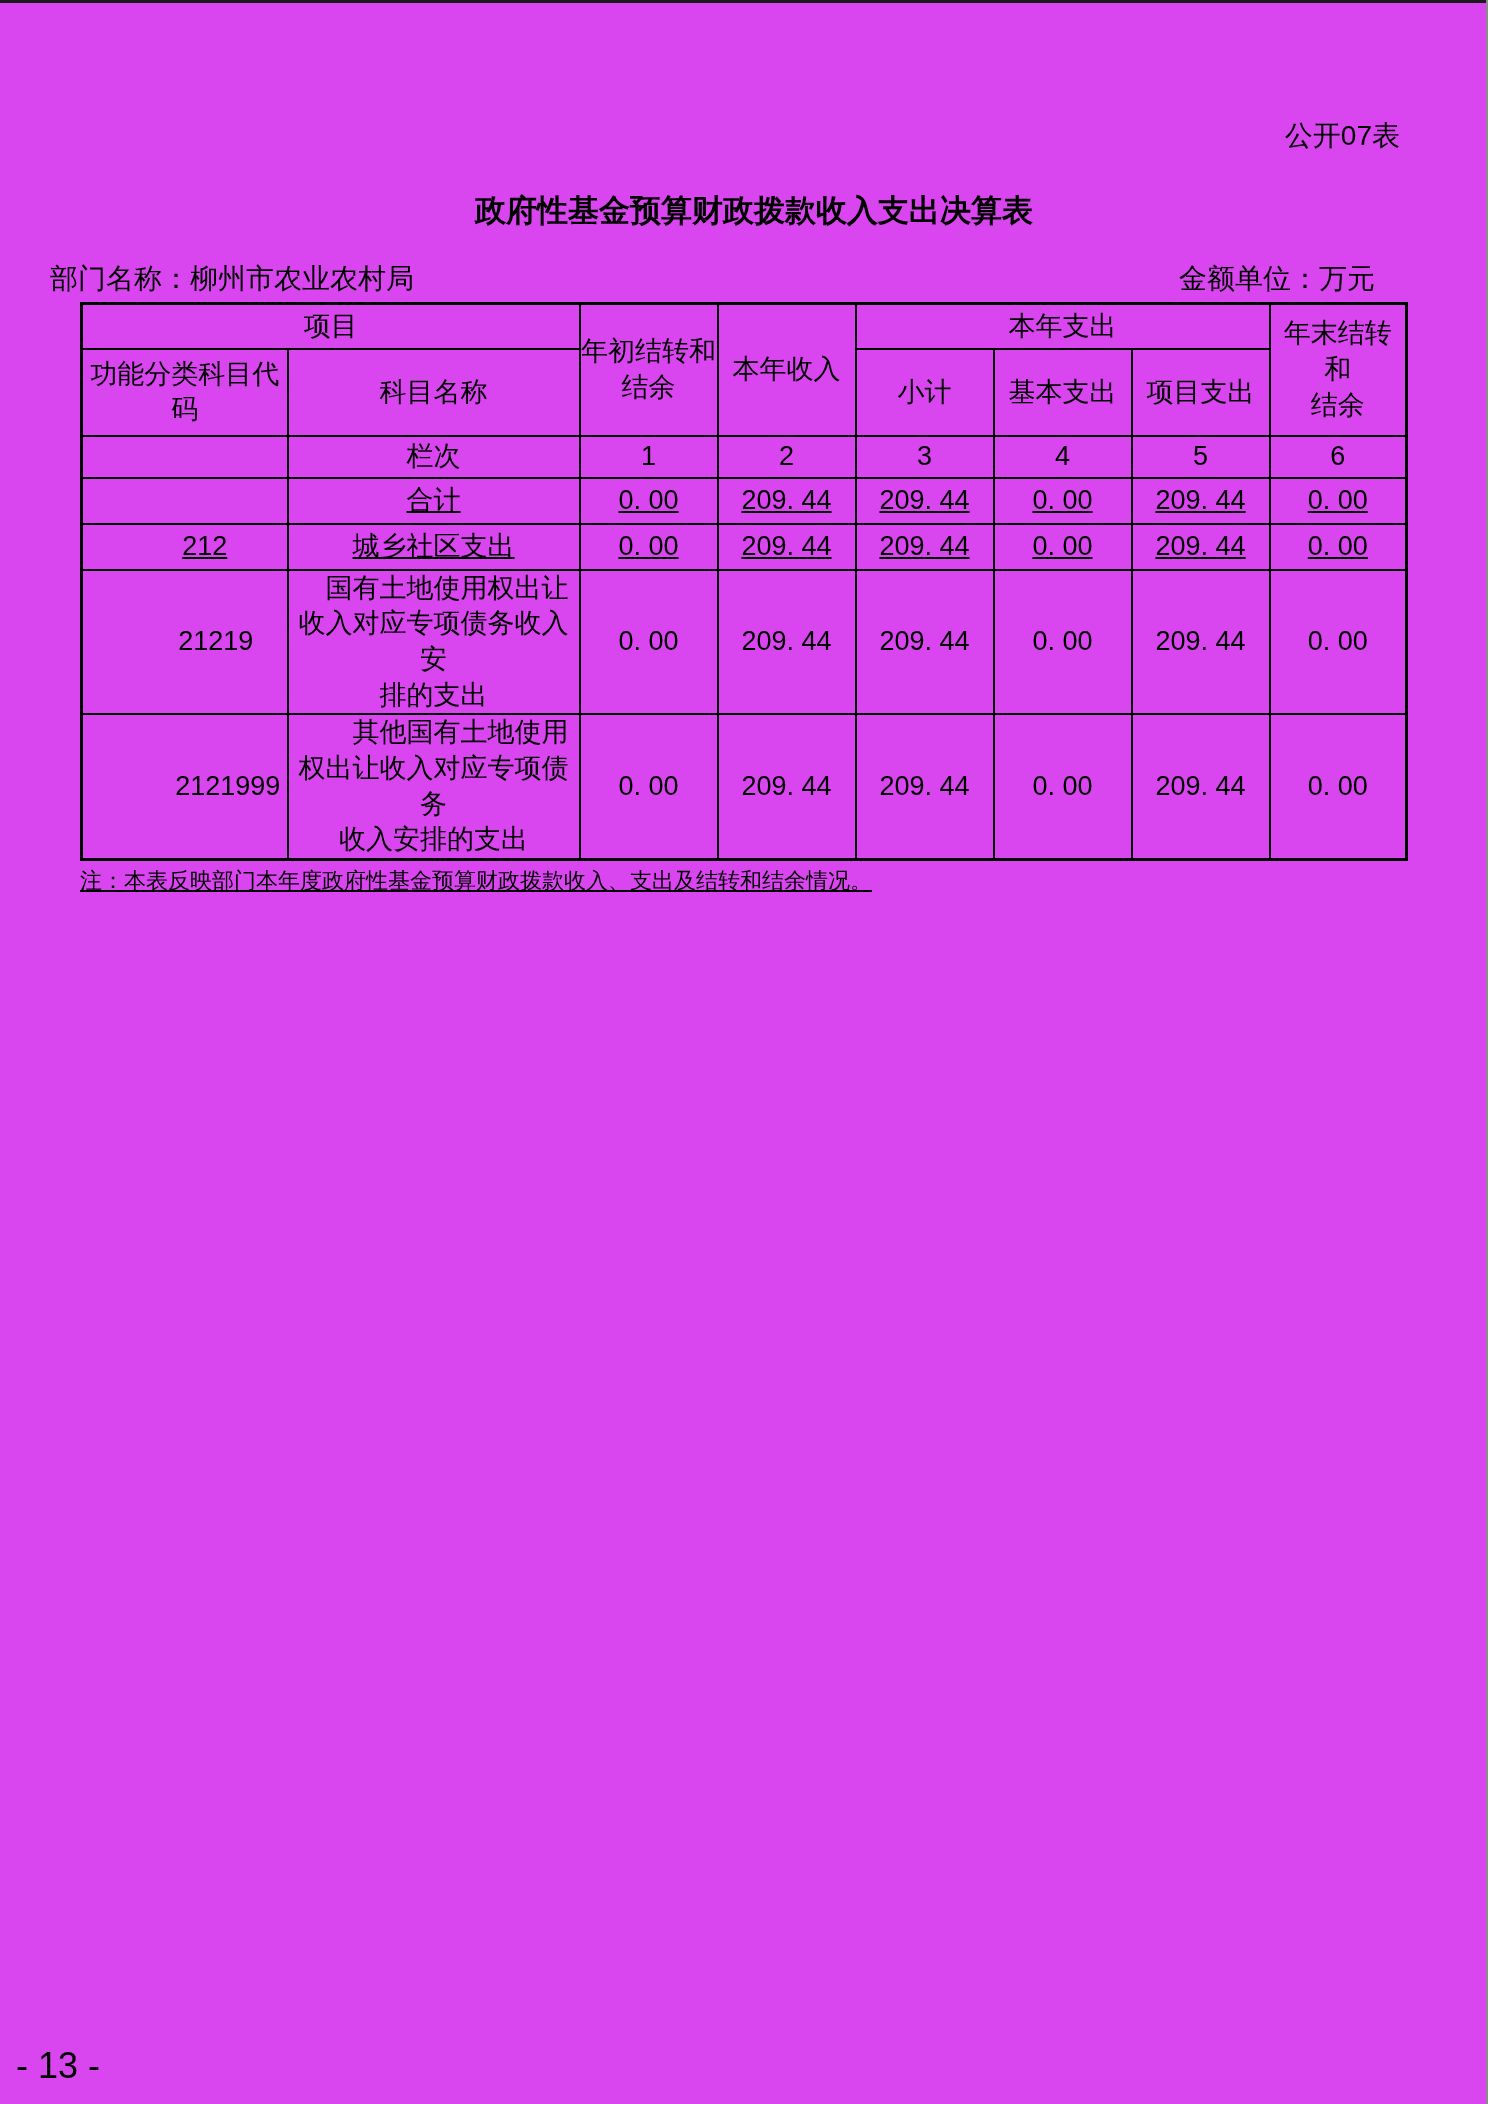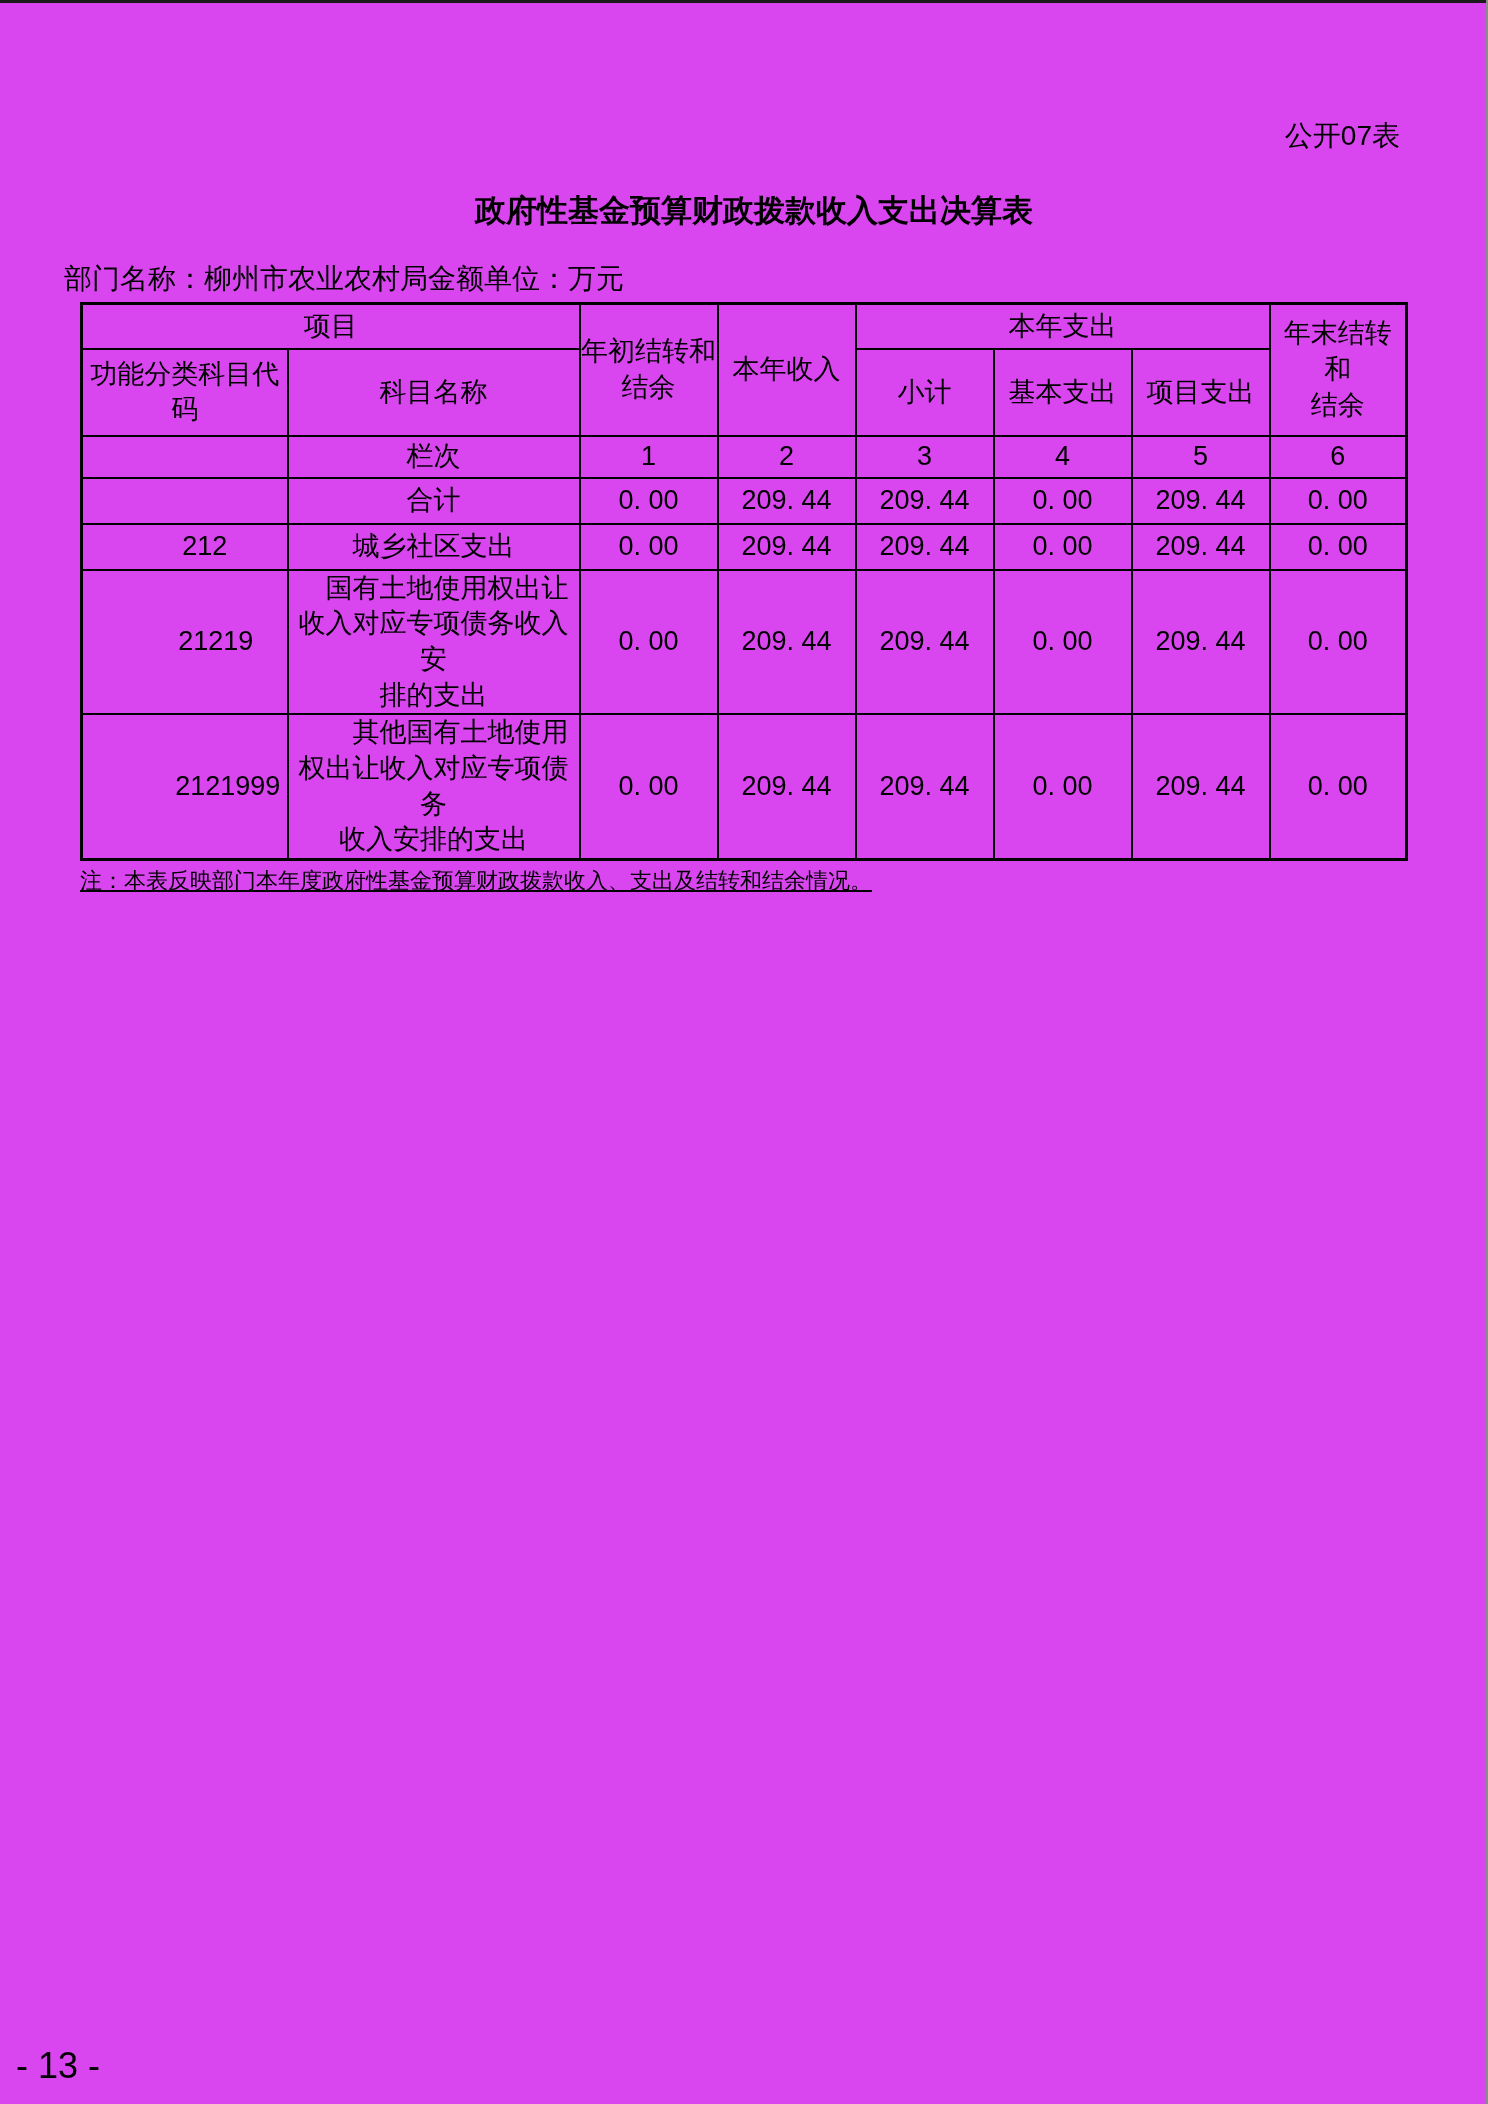--- a/index.html
+++ b/index.html
@@ -18,22 +18,22 @@
   .doc-label-row {
     padding-top:119px; padding-right:88px;
     text-align:right; font-size:28px; line-height:1.2;
   }
   .title {
     margin:40px 0 0 0;
     text-align:center;
     font-size:31px; font-weight:bold; line-height:1.15;padding-left:20px;
   }
   .meta-row {
-    display:flex; 
-    width:1325px; margin:34px 0 0 64px;
+    display:flex; justify-content:space-between;
+    width:1325px; margin:34px 0 0 50px;
     font-size:28px; line-height:1.2;
   }
 
   table.budget {
     margin:6px 0 0 80px;
     width:1325px;
     table-layout:fixed;
     border-collapse:collapse;
     border:3px solid #000000;
     font-size:27px;
@@ -42,21 +42,21 @@
     border:2px solid #000000;
     vertical-align:middle;
     text-align:center;
     padding:0;
     line-height:1.32;
     overflow:hidden;
   }
   tr.r-head1 td { height:43px; }
   tr.r-head2 td { height:85px; }
   tr.r-index td { height:40px; }
-  tr.r-data td  { height:44px; }
+  tr.r-data td  { height:44px;text-decoration:underline; }
   tr.r-tall td  { height:112px; }
 
   td.pre { white-space:pre-line; }
   td.name-left { text-align:left; padding-left:8px; padding-right:4px;border-radius:11px; }
   td.num { text-align:right; padding-right:7px; }
   td.code { text-align:left; }
   td.code.ind1 { padding-left:40px; }
   td.code.ind2 { padding-left:62px; }
   td.code.ind3 { padding-left:86px; }
 

